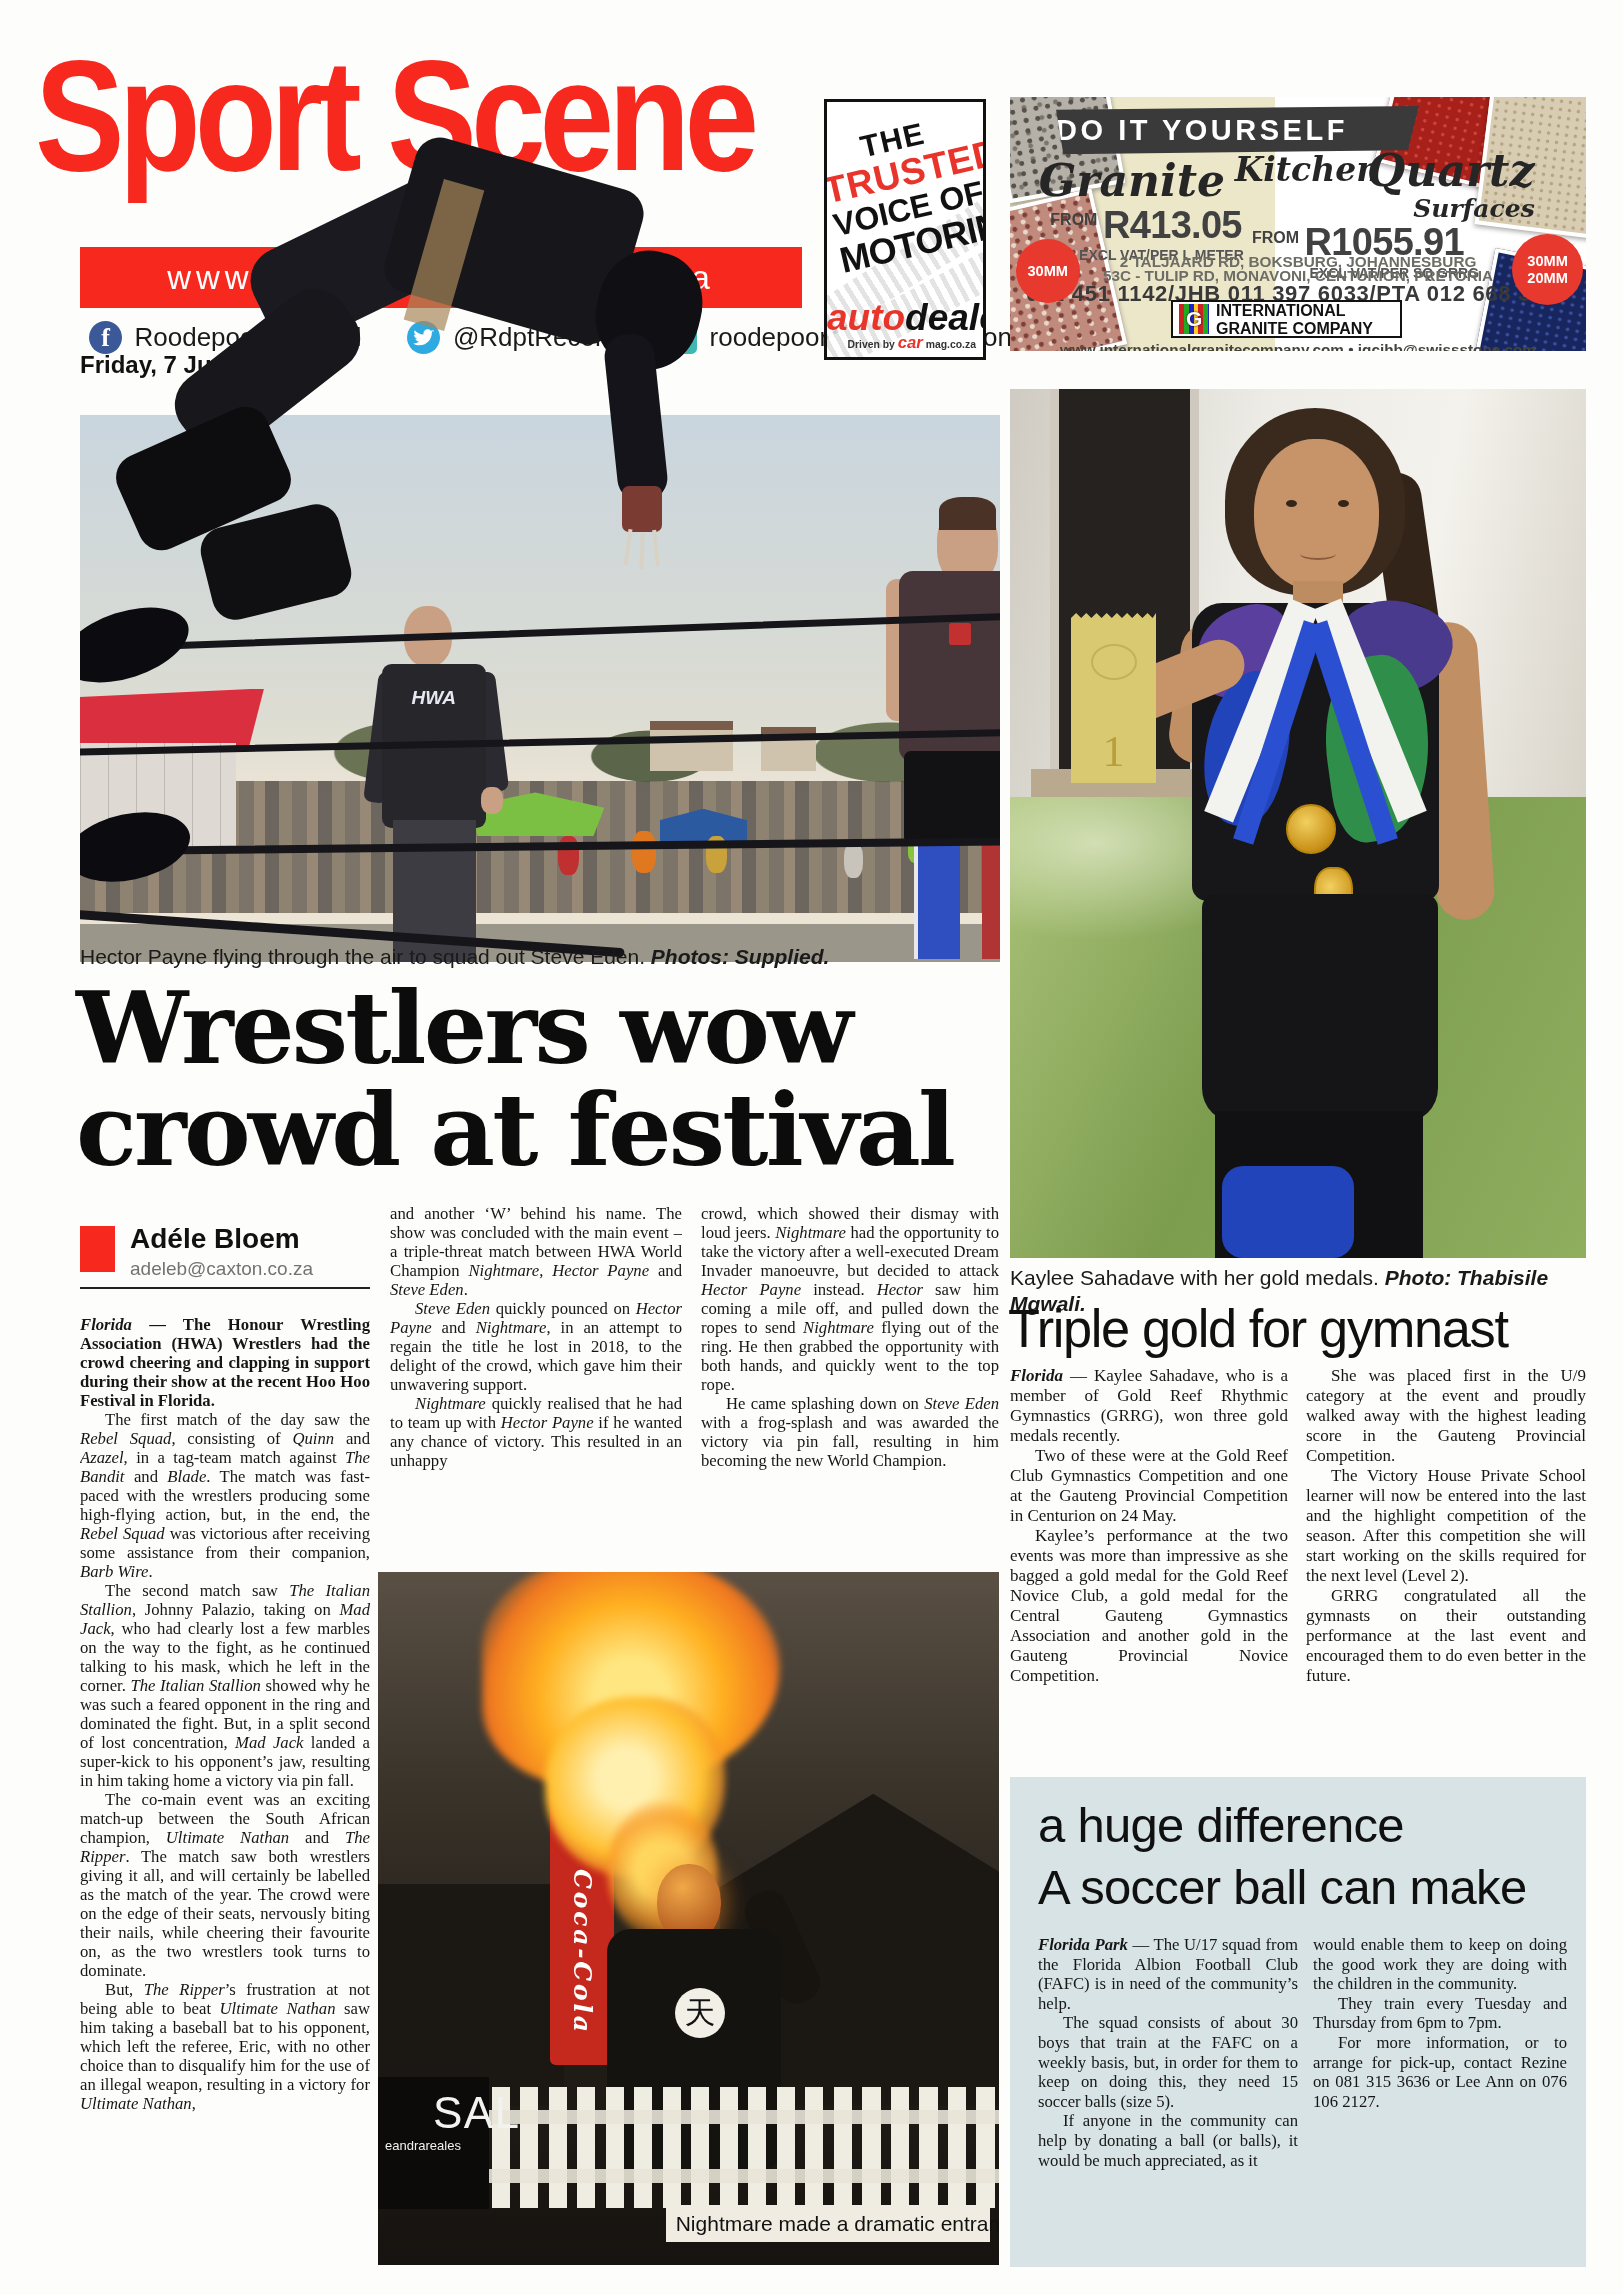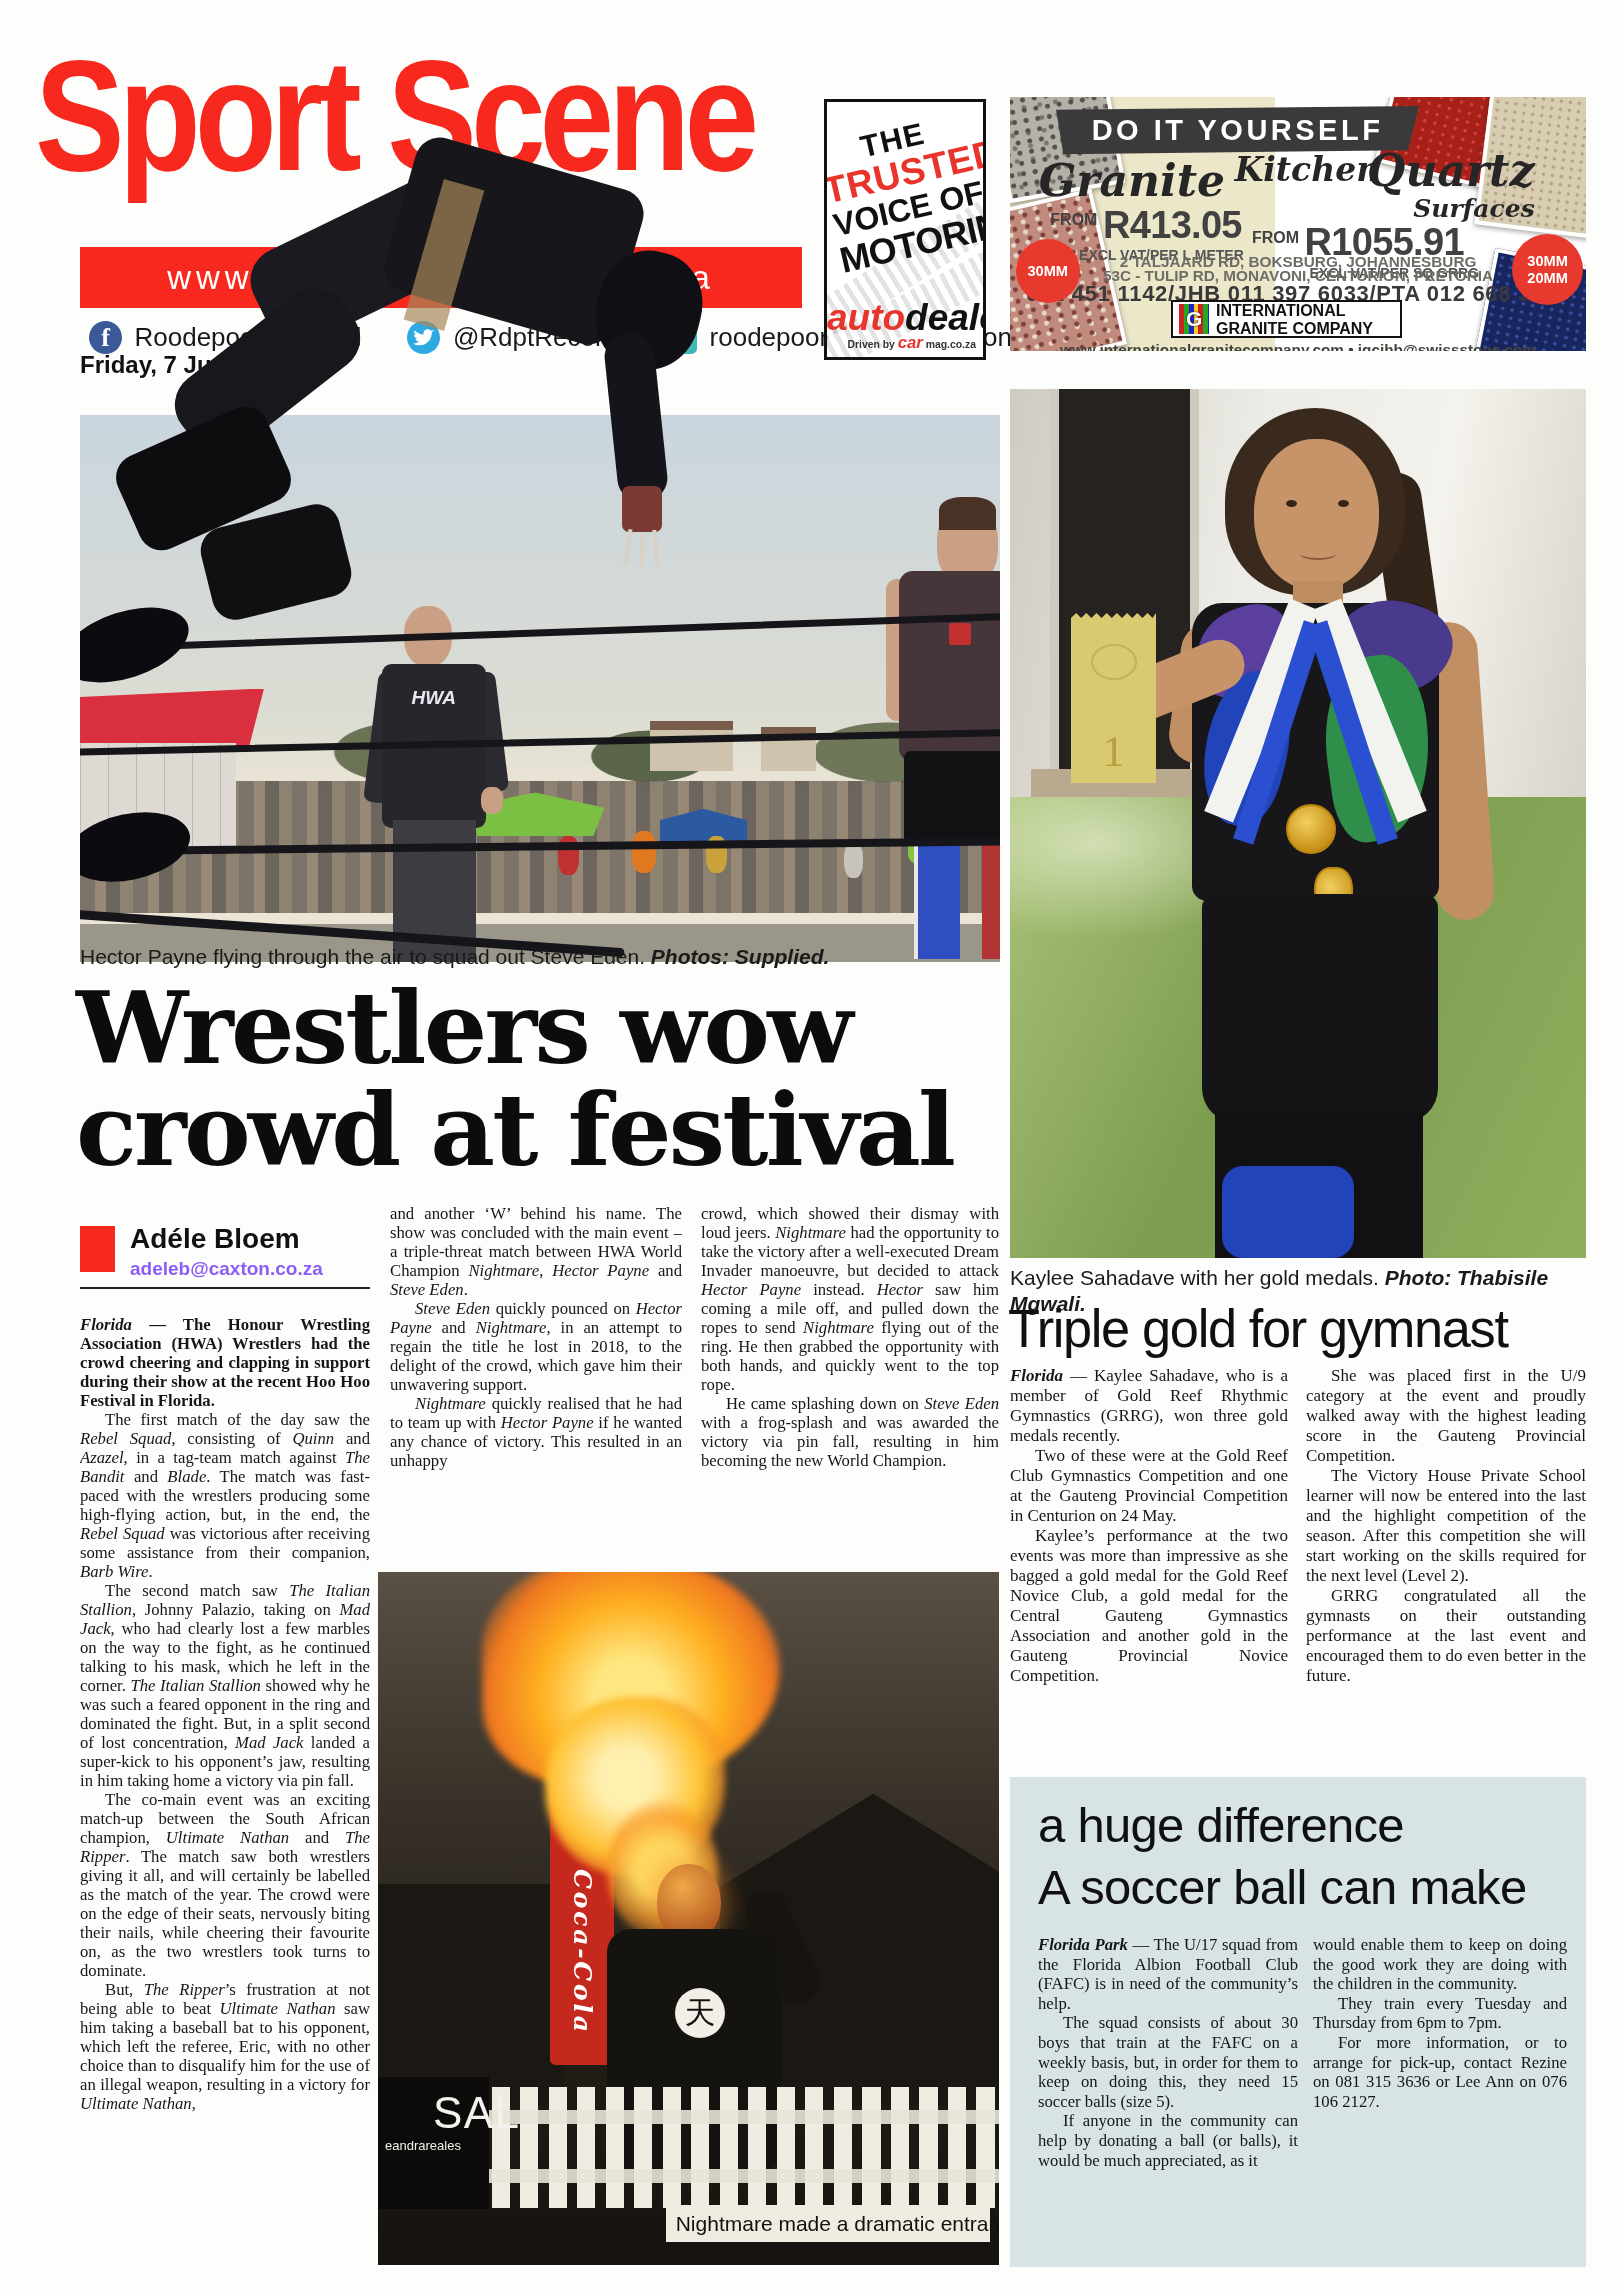--- a/index.html
+++ b/index.html
@@ -48,21 +48,21 @@
   .ad-granite{position:absolute;left:1010px;top:97px;width:576px;height:254px;overflow:hidden;
         background:linear-gradient(90deg,#ece7c9 0 46%,#ffffff 46%);}
   .gr-sample{position:absolute;border:4.2px solid #fff;box-shadow:0 2.1px 5.6px rgba(0,0,0,.35);}
   .gr-gray{background:#b5b1a8;background-image:radial-gradient(circle at 30% 40%,#55514a 2.1px,transparent 2.8px),radial-gradient(circle at 70% 70%,#7a766d 2.1px,transparent 2.8px);background-size:11.8px 10.4px,16px 13px;}
   .gr-red{background:#a8201a;background-image:radial-gradient(circle at 40% 40%,#d0443c 1.4px,transparent 2.1px);background-size:10.4px 9px;}
   .gr-beige{background:#d8cdb2;background-image:radial-gradient(circle at 50% 50%,#b3a482 1.4px,transparent 2.1px);background-size:9px 8.3px;}
   .gr-pink{background:#c08a7c;background-image:radial-gradient(circle at 40% 60%,#7e4038 2.1px,transparent 2.8px),radial-gradient(circle at 70% 30%,#e8d8cc 2.1px,transparent 2.8px);background-size:13px 11.8px,14.6px 10.4px;}
   .gr-navy{background:#17265e;background-image:radial-gradient(circle at 50% 50%,#3a4f9e 1.4px,transparent 2.1px);background-size:9.7px 8.3px;}
   .gr-banner{position:absolute;left:8%;top:3.5%;width:63%;height:19%;background:#3a3a3a;
         clip-path:polygon(0 8%,100% 0,97% 92%,2% 100%);display:flex;align-items:center;
-        justify-content:center;color:#fff;font-weight:bold;font-size:29px;letter-spacing:3.5px;}
+        color:#fff;font-weight:bold;font-size:29px;letter-spacing:3.5px;}
   .gr-script{font-family:"DejaVu Serif",serif;font-style:italic;font-weight:bold;color:#262626;}
   .gr-title-l{position:absolute;left:5%;top:23%;font-size:44px;}
   .gr-kitchen{position:absolute;left:39%;top:21%;font-size:33px;}
   .gr-quartz{position:absolute;left:62%;top:19%;font-size:44px;}
   .gr-surf{position:absolute;left:70%;top:38%;font-size:25px;}
   .gr-price{position:absolute;font-weight:bold;color:#414141;white-space:nowrap;}
   .gr-price .fr{font-size:16px;vertical-align:12.5px;margin-right:5.6px;}
   .gr-price .pr{font-size:38px;letter-spacing:-0.7px;}
   .gr-pl{left:7%;top:42%;}
   .gr-pr{left:42%;top:49%;}
@@ -147,21 +147,21 @@
   
   .caption{position:absolute;font-size:21px;line-height:26px;color:#1a1a1a;}
   .caption .credit{font-weight:bold;font-style:italic;}
   .cap-main{left:80px;top:944px;width:920px;}
   .headline-main{position:absolute;left:76px;top:977px;width:930px;
         font-family:"DejaVu Serif",serif;font-weight:bold;font-size:100px;line-height:102px;
         letter-spacing:-2.8px;color:#0c0c0c;}
   .byline{position:absolute;left:80px;top:1223px;width:290px;}
   .by-sq{position:absolute;left:0;top:2.8px;width:35px;height:46px;background:#f7281d;}
   .by-name{position:absolute;left:50px;top:0;font-size:28px;font-weight:bold;color:#111;}
-  .by-mail{position:absolute;left:50px;top:35px;font-size:19px;color:#8b5cf6;font-weight:bold;}
+  .by-mail{position:absolute;left:50px;top:35px;font-size:19px;color:#737373;}
   .by-rule{position:absolute;left:0;top:64px;width:290px;border-bottom:2.1px solid #222;}
   .col{position:absolute;text-align:justify;overflow:hidden;color:#161616;}
   .lead-body{font-family:"Liberation Serif",serif;font-size:16.7px;line-height:19px;}
   .para{margin:0;text-indent:25px;}
   .para.noind{text-indent:0;}
   .c1{left:80px;top:1315px;width:290px;height:972px;}
   .c2{left:390px;top:1204px;width:292px;height:367px;}
   .c3{left:701px;top:1204px;width:298px;height:367px;}
 
   

